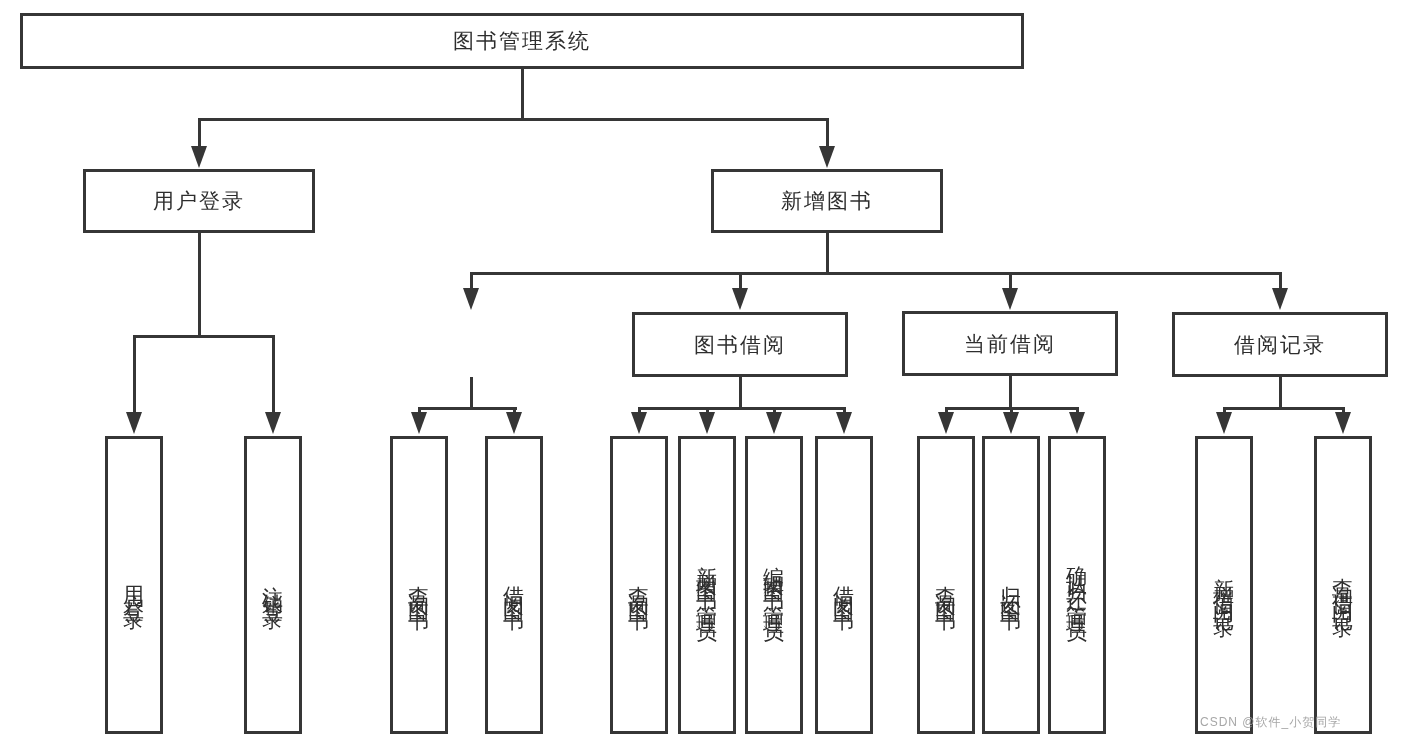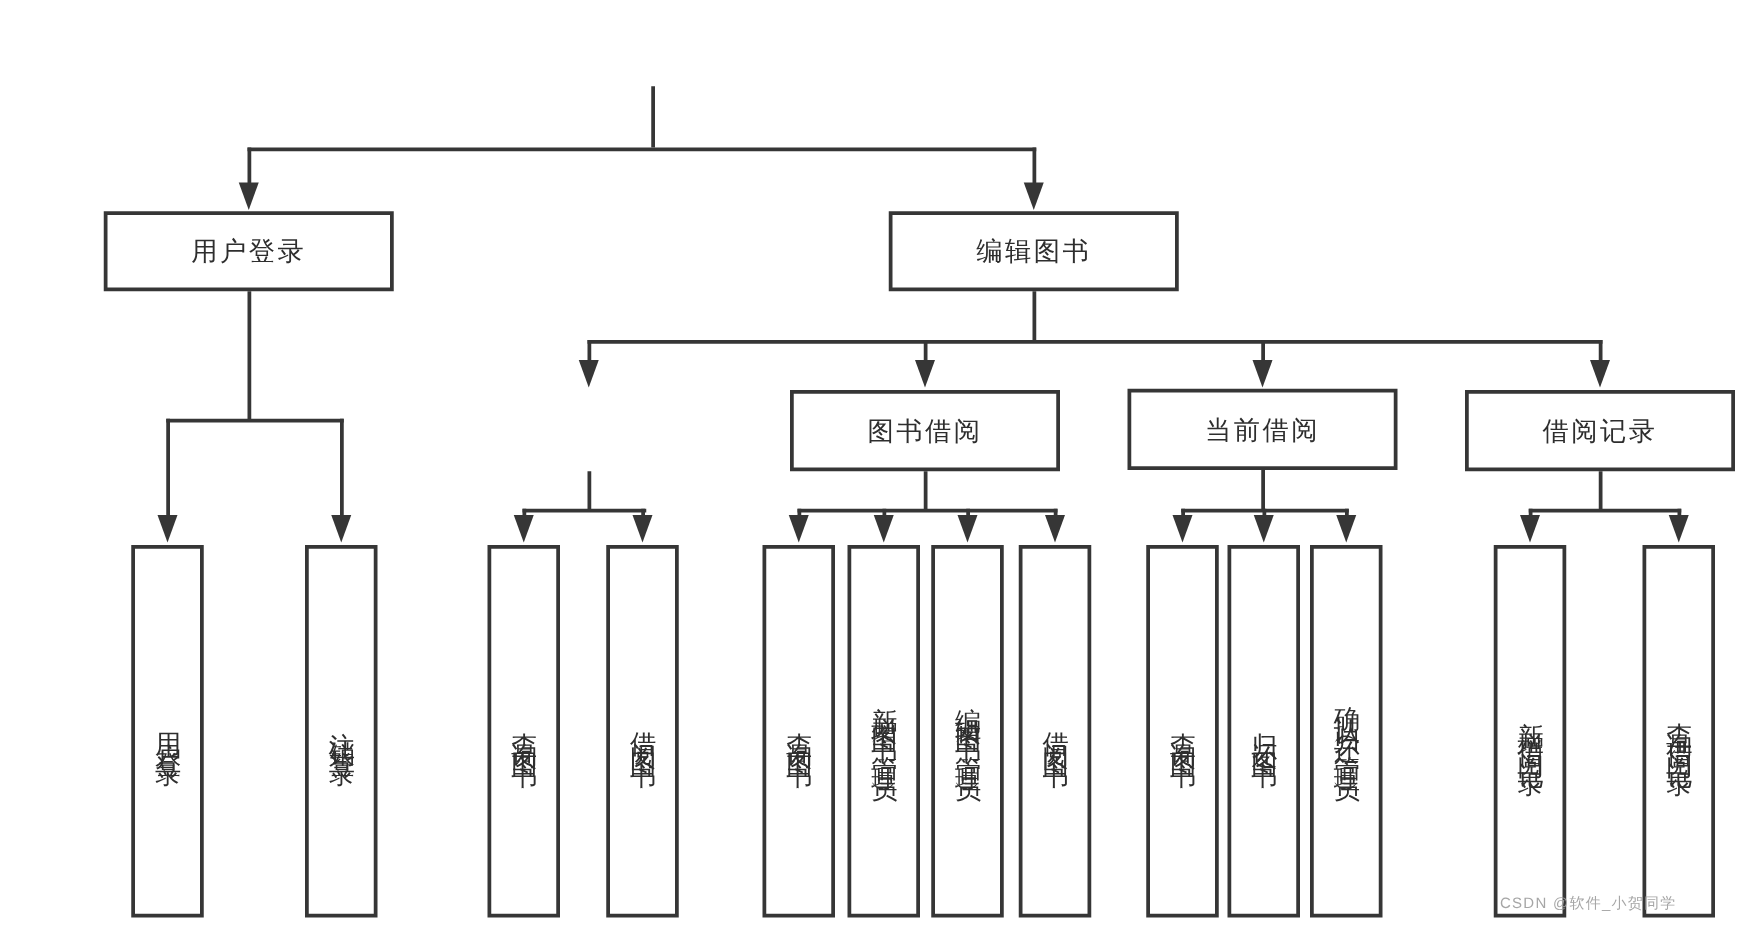--- a/index.html
+++ b/index.html
@@ -54,32 +54,33 @@
     color:rgba(158,158,158,0.92);
     letter-spacing:1px;
     white-space:nowrap;
   }
 </style>
 </head>
 <body>
 
 <div id="canvas">
 
+  <div class="node" style="left:20px;top:13px;width:1004px;height:56px">图书管理系统</div>
 
   <div>
     <div class="vline" style="left:521px;top:69px;height:49px"></div>
     <div class="hline" style="left:198px;top:118px;width:631px"></div>
     <div class="vline" style="left:198px;top:118px;height:32px"></div>
     <div class="arrowhead" style="left:191px;top:146px"></div>
     <div class="vline" style="left:826px;top:118px;height:32px"></div>
     <div class="arrowhead" style="left:819px;top:146px"></div>
   </div>
 
   <div class="node" style="left:83px;top:169px;width:232px;height:64px">用户登录</div>
-  <div class="node" style="left:711px;top:169px;width:232px;height:64px">编辑图书</div>
+  <div class="node" style="left:711px;top:169px;width:232px;height:64px">新增图书</div>
 
   <div>
     <div class="vline" style="left:198px;top:233px;height:104px"></div>
     <div class="hline" style="left:133px;top:335px;width:142px"></div>
     <div class="vline" style="left:133px;top:335px;height:79px"></div>
     <div class="arrowhead" style="left:126px;top:412px"></div>
     <div class="vline" style="left:272px;top:335px;height:79px"></div>
     <div class="arrowhead" style="left:265px;top:412px"></div>
   </div>
 

